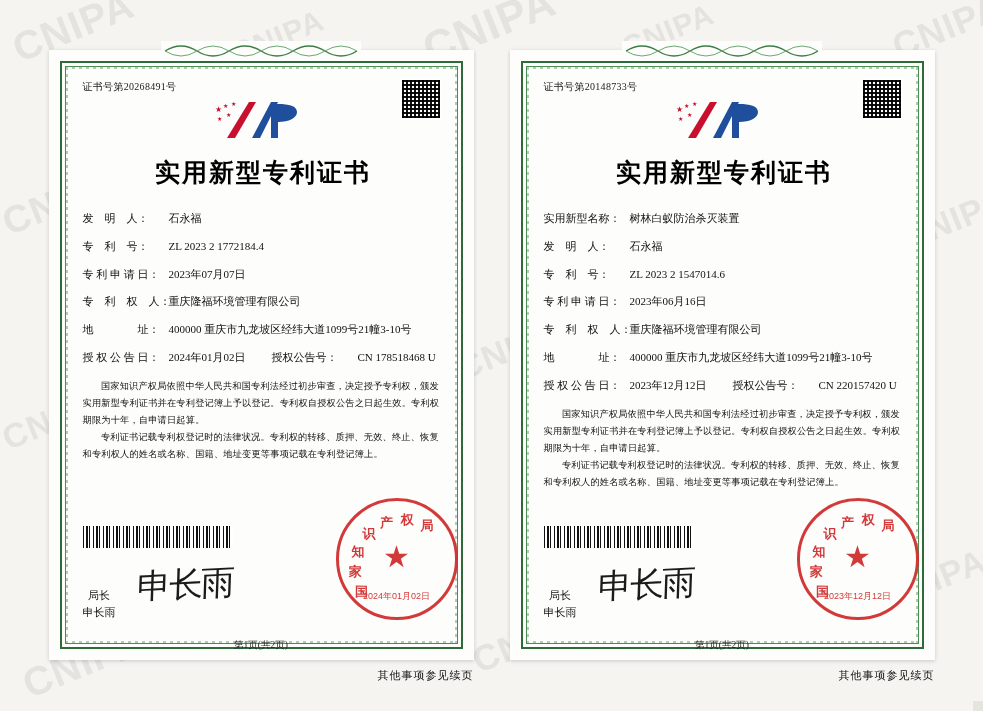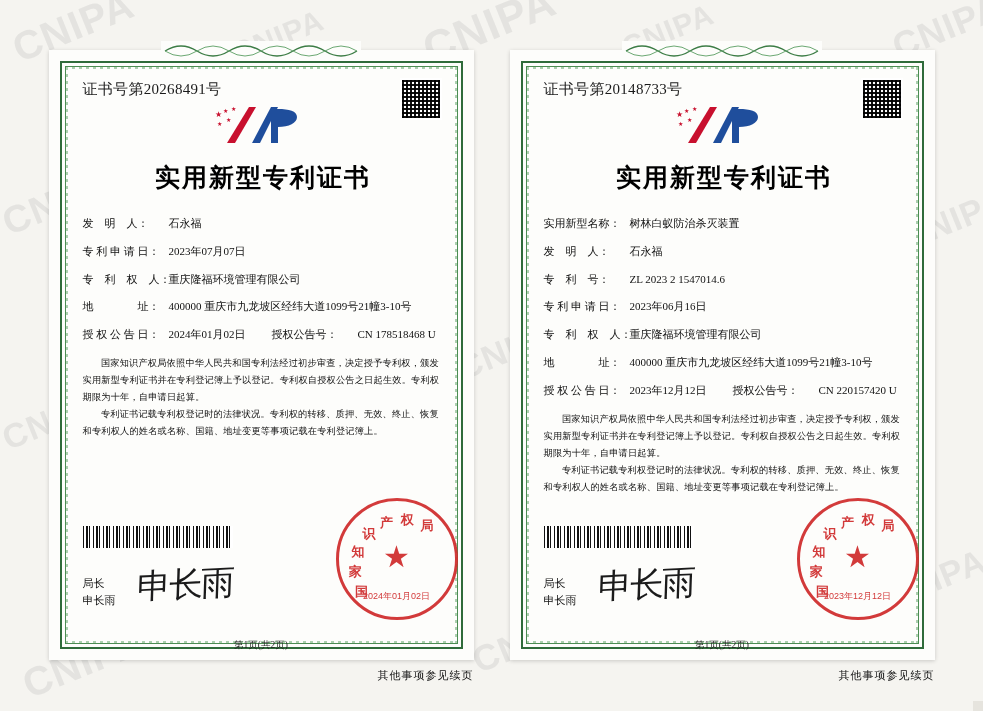--- a/index.html
+++ b/index.html
@@ -75,21 +75,21 @@
     transform: translateX(-50%);
     width: 200px; height: 20px;
     z-index: 4;
   }
   .content {
     position: absolute;
     left: 34px; right: 30px; top: 30px; bottom: 20px;
     z-index: 3;
   }
   .cert-no {
-    font-size: 15px;
+    font-size: 10px;
     color: #1a1a1a;
     letter-spacing: .3px;
   }
   .qr {
     position: absolute;
     right: 2px; top: -2px;
     width: 42px; height: 42px;
     background:
       repeating-linear-gradient(0deg, #111 0 2px, #fff 2px 4px),
       repeating-linear-gradient(90deg, #111 0 2px, #fff 2px 4px);
@@ -133,24 +133,25 @@
     position: absolute;
     left: 34px; bottom: 112px;
     width: 150px; height: 22px;
     background:
       repeating-linear-gradient(90deg,
         #111 0 1px, #fff 1px 3px, #111 3px 5px, #fff 5px 6px,
         #111 6px 7px, #fff 7px 10px);
   }
   .sign-block {
     position: absolute;
-    left: 34px; bottom: 52px;
+    left: 34px; bottom: 40px;
     font-size: 11px;
     line-height: 1.5;
     color: #111;
+    text-align: center;
   }
   .handwriting {
     position: absolute;
     left: 88px; bottom: 52px;
     font-size: 34px;
     font-family: "DejaVu Serif", serif;
     color: #1b1b1b;
     letter-spacing: -2px;
     transform: rotate(-3deg) skewX(-5deg);
     white-space: nowrap;
@@ -272,20 +273,23 @@
           </svg>
         </div>
 
         <div class="title">实用新型专利证书</div>
 
         <div class="fields">
           <div class="field">
             <span class="flabel">发　明　人：</span><span class="fval">石永福</span>
           </div>
           <div class="field">
+            <span class="flabel">专　利　号：</span><span class="fval">ZL 2023 2 1772184.4</span>
+          </div>
+          <div class="field">
             <span class="flabel">专 利 申 请 日：</span><span class="fval">2023年07月07日</span>
           </div>
           <div class="field">
             <span class="flabel">专　利　权　人：</span><span class="fval">重庆隆福环境管理有限公司</span>
           </div>
           <div class="field">
             <span class="flabel">地　　　　址：</span><span class="fval">400000 重庆市九龙坡区经纬大道1099号21幢3-10号</span>
           </div>
           <div class="field two">
             <span class="flabel">授 权 公 告 日：</span><span class="fval">2024年01月02日</span><span class="flabel2">授权公告号：</span><span class="fval">CN 178518468 U</span>

